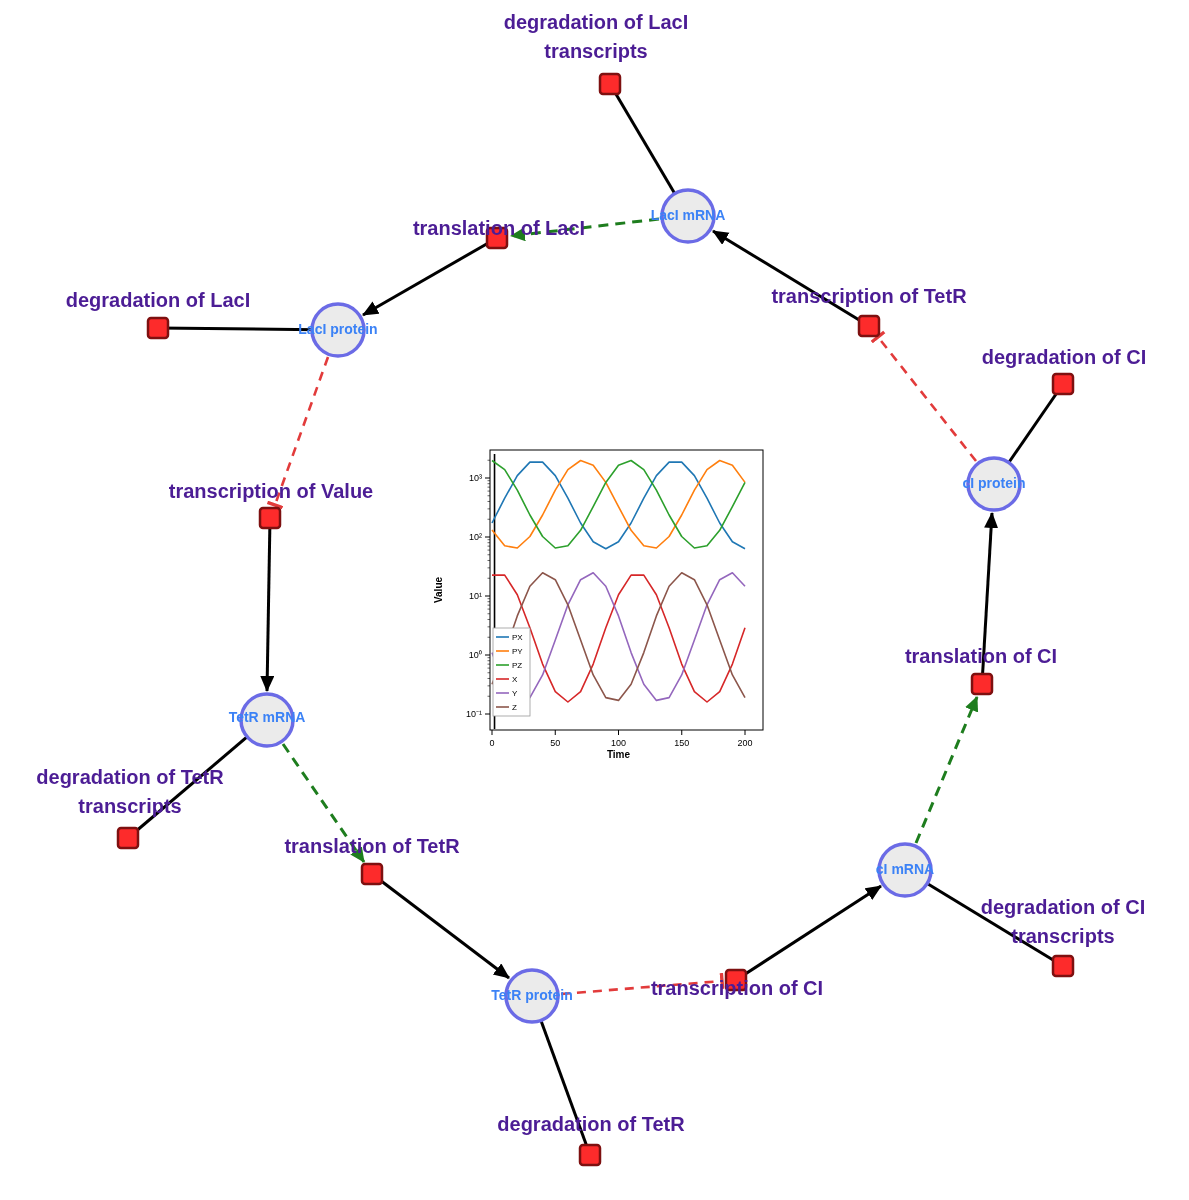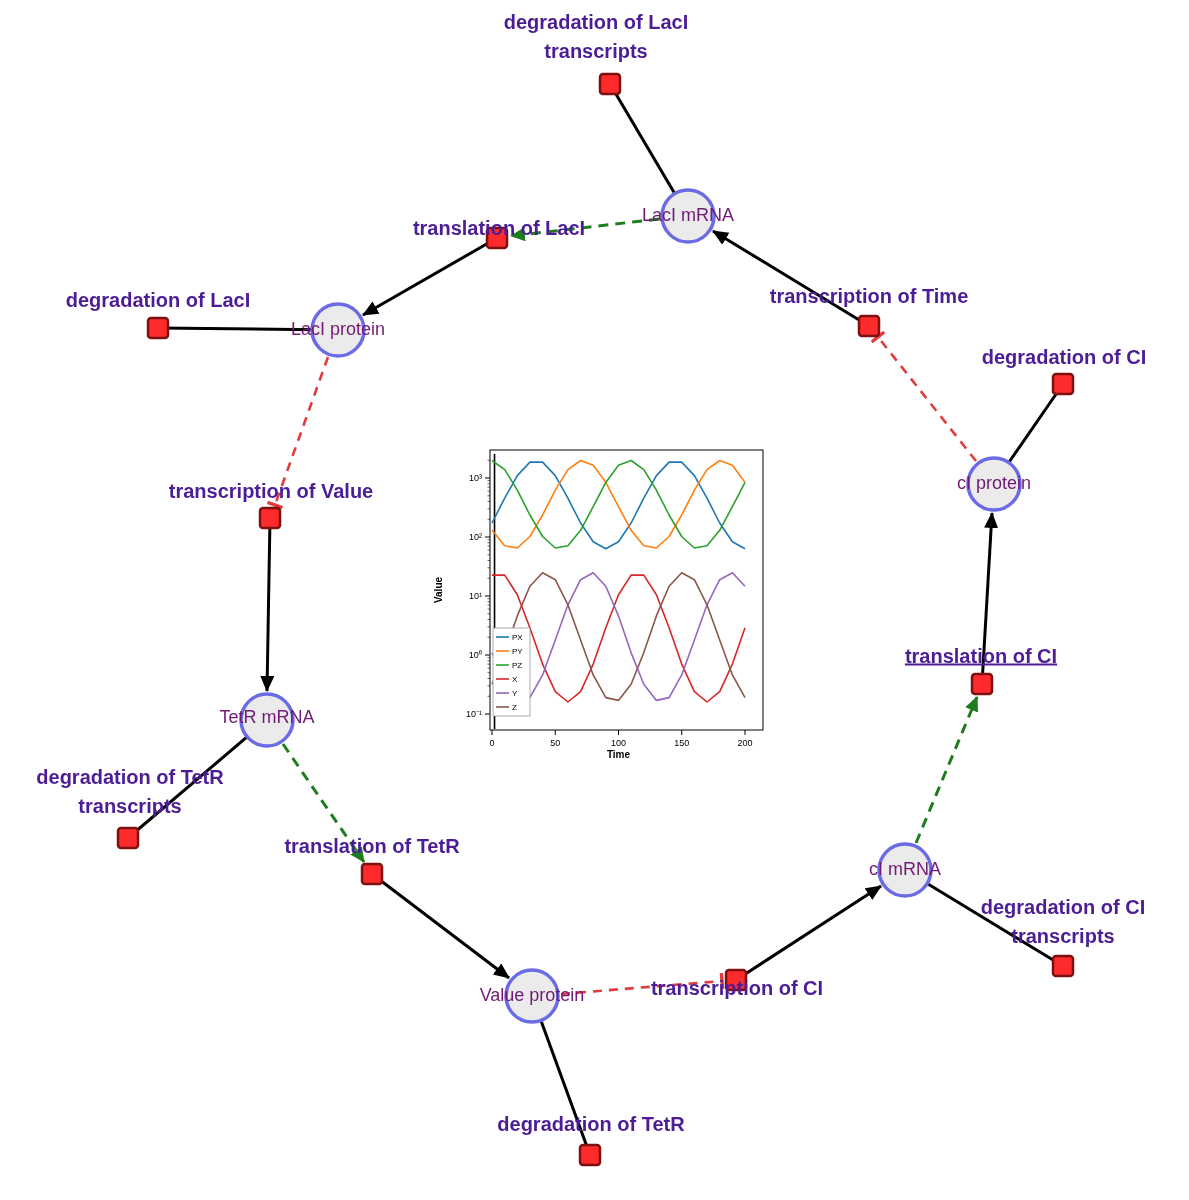--- a/index.html
+++ b/index.html
@@ -3,21 +3,21 @@
 <meta charset="utf-8">
 <style>
   html,body { margin:0; padding:0; }
   body {
     width:1189px; height:1200px; background:#ffffff; position:relative;
     font-family:"Liberation Sans", sans-serif; overflow:hidden;
   }
   #net-svg { position:absolute; left:0; top:0; }
   .lbl { position:absolute; transform:translate(-50%,-50%); text-align:center; white-space:nowrap; }
   .reaction-lbl { font-weight:700; font-size:20px; color:#4c1d95; line-height:29px; }
-  .species-lbl { font-weight:400; font-size:18px; color:#701a75; }
+  .species-lbl { font-weight:700; font-size:14px; color:#3b82f6; }
   .edge-consumption, .edge-production { stroke:var(--edge-color); stroke-width:3; fill:none; }
   .edge-modifier { stroke:var(--modifier-color); stroke-width:3; stroke-dasharray:10 7; fill:none; }
   .edge-inhibition { stroke:var(--inhibition-color); stroke-width:2.6; stroke-dasharray:9 7; fill:none; }
   .species-node { fill:var(--species-fill); stroke:var(--species-stroke); stroke-width:3.5; }
   .reaction-node { fill:var(--reaction-fill); stroke:var(--reaction-stroke); stroke-width:2.5; }
   #chart-box { position:absolute; left:430px; top:444px; width:340px; height:316px; background:#fff; }
 </style>
 </head>
 <body>
 
@@ -73,34 +73,34 @@
   <rect class="reaction-node" x="118" y="828" width="20" height="20" rx="3"></rect>
   <rect class="reaction-node" x="362" y="864" width="20" height="20" rx="3"></rect>
   <rect class="reaction-node" x="1053" y="956" width="20" height="20" rx="3"></rect>
   <rect class="reaction-node" x="726" y="970" width="20" height="20" rx="3"></rect>
   <rect class="reaction-node" x="580" y="1145" width="20" height="20" rx="3"></rect>
 </svg>
 
 <div class="lbl species-lbl" style="left:688px; top:215px;">LacI mRNA</div>
 <div class="lbl species-lbl" style="left:338px; top:329px;">LacI protein</div>
 <div class="lbl species-lbl" style="left:267px; top:717px;">TetR mRNA</div>
-<div class="lbl species-lbl" style="left:532px; top:995px;">Value protein</div>
+<div class="lbl species-lbl" style="left:532px; top:995px;">TetR protein</div>
 <div class="lbl species-lbl" style="left:905px; top:869px;">cI mRNA</div>
 <div class="lbl species-lbl" style="left:994px; top:483px;">cI protein</div>
 
 <div class="lbl reaction-lbl" style="left:596px; top:37px;">
   <div>degradation of LacI</div>
   <div>transcripts</div>
 </div>
 <div class="lbl reaction-lbl" style="left:499px; top:212px;margin-top:16px;">translation of LacI</div>
-<div class="lbl reaction-lbl" style="left:869px; top:296px;">transcription of Time</div>
+<div class="lbl reaction-lbl" style="left:869px; top:296px;">transcription of TetR</div>
 <div class="lbl reaction-lbl" style="left:158px; top:300px;">degradation of LacI</div>
 <div class="lbl reaction-lbl" style="left:1064px; top:357px;">degradation of CI</div>
 <div class="lbl reaction-lbl" style="left:271px; top:491px;">transcription of Value</div>
-<div class="lbl reaction-lbl" style="left:981px; top:656px;text-decoration:underline;">translation of CI</div>
+<div class="lbl reaction-lbl" style="left:981px; top:656px;">translation of CI</div>
 <div class="lbl reaction-lbl" style="left:130px; top:792px;">
   <div>degradation of TetR</div>
   <div>transcripts</div>
 </div>
 <div class="lbl reaction-lbl" style="left:372px; top:846px;">translation of TetR</div>
 <div class="lbl reaction-lbl" style="left:1063px; top:922px;">
   <div>degradation of CI</div>
   <div>transcripts</div>
 </div>
 <div class="lbl reaction-lbl" style="left:737px; top:988px;">transcription of CI</div>

